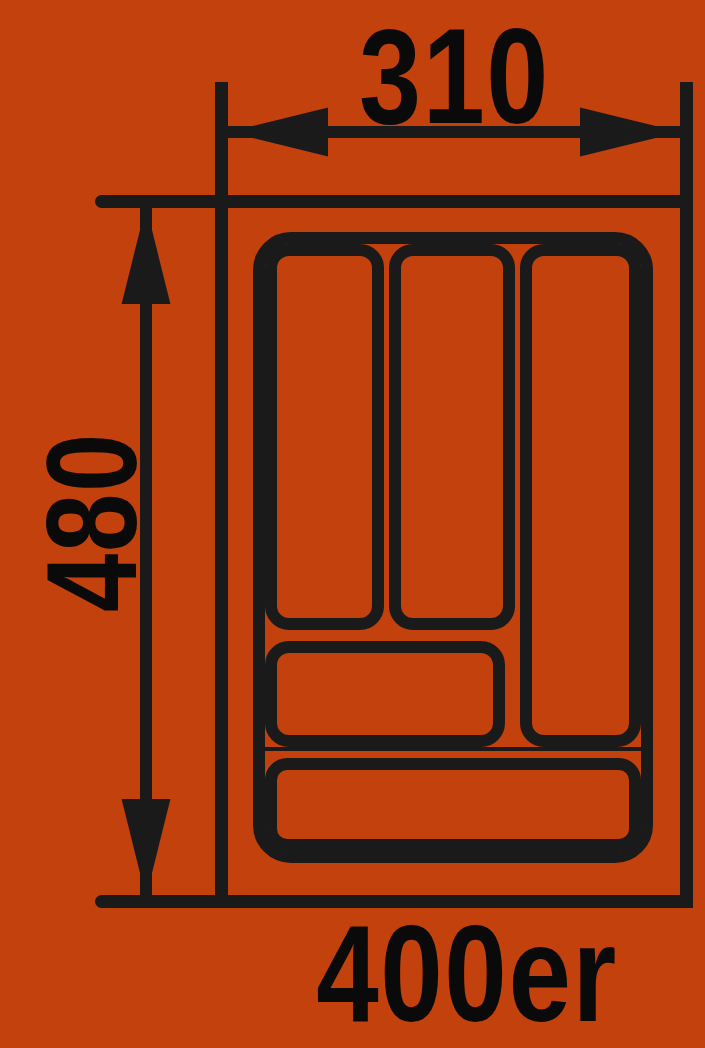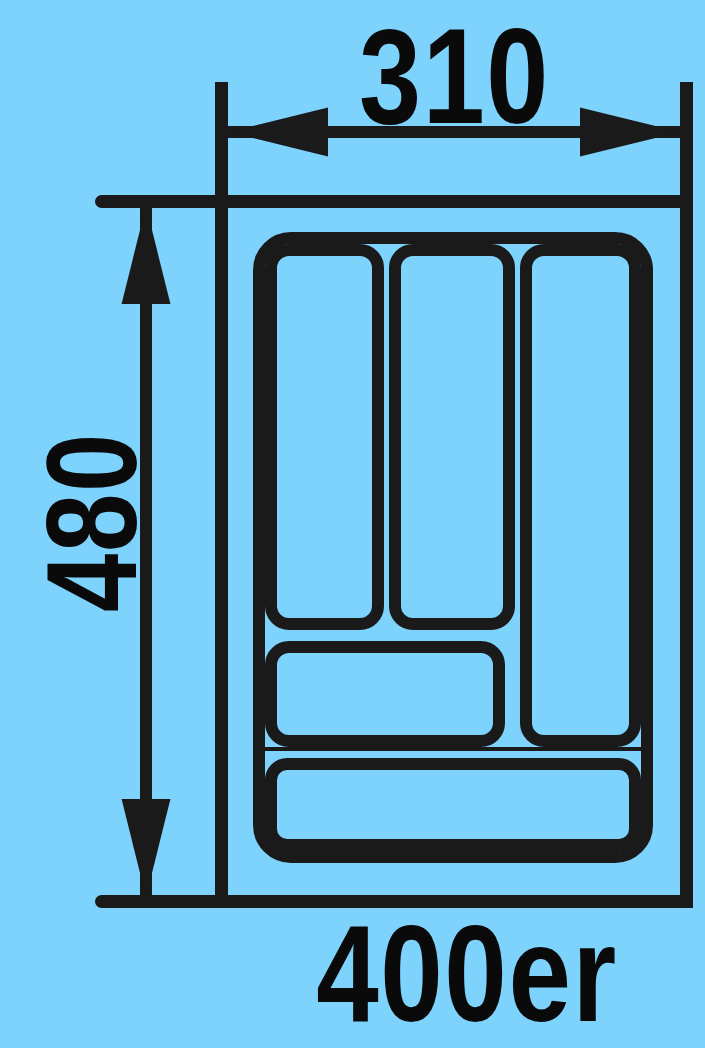--- a/index.html
+++ b/index.html
@@ -1,17 +1,17 @@
 <!DOCTYPE html>
 <html><head>
 <meta charset="utf-8">
 <style>
   html,body{margin:0;padding:0;background:#ffffff;}
   .stage{
-    position:relative;width:705px;height:1048px;background:#7dd3fc;overflow:hidden;
+    position:relative;width:705px;height:1048px;background:#c2410c;overflow:hidden;
     font-family:"Liberation Sans",sans-serif;
   }
   .ln{position:absolute;background:#1a1a1a;}
   .cap-left{border-radius:7px 0 0 7px;}
   .arrow{position:absolute;background:#1a1a1a;}
   .arrow.a-left {clip-path:polygon(0% 50%,100% 3%,100% 97%);}
   .arrow.a-right{clip-path:polygon(100% 50%,0% 3%,0% 97%);}
   .arrow.a-up   {clip-path:polygon(50% 0%,3% 100%,97% 100%);}
   .arrow.a-down {clip-path:polygon(50% 100%,3% 0%,97% 0%);}
   .tray{

